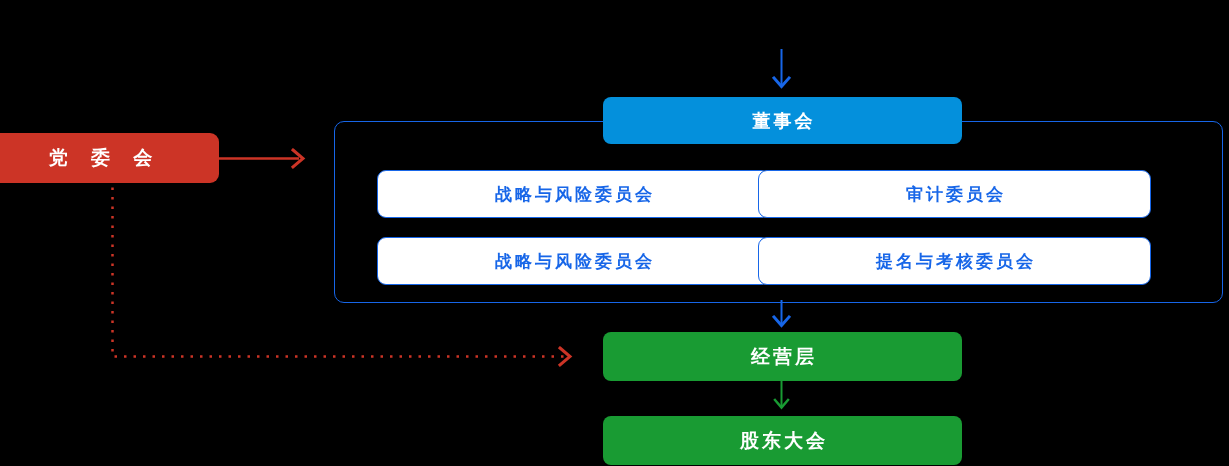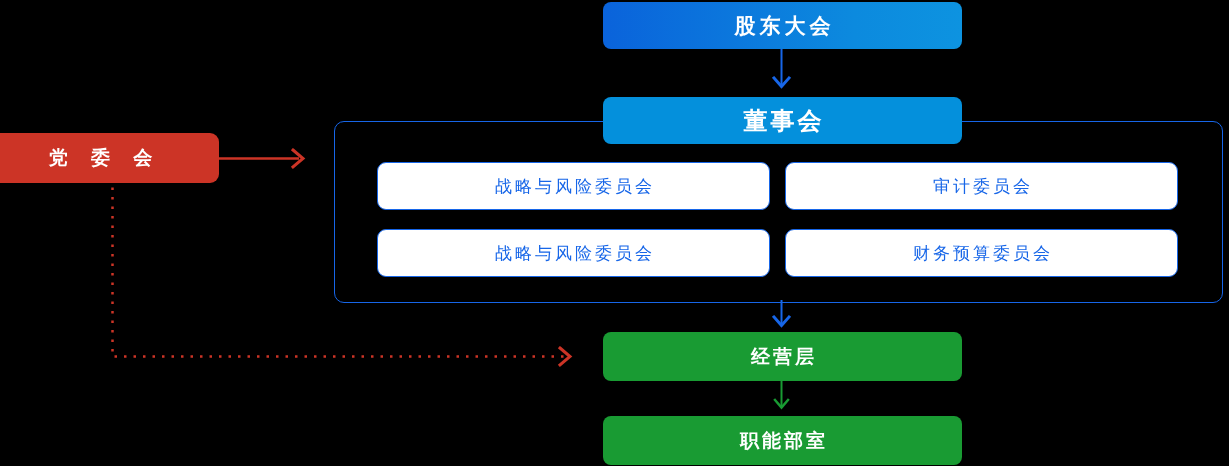--- a/index.html
+++ b/index.html
@@ -42,21 +42,21 @@
   }
 
   
   .node-board {
     left: 603px;
     top: 97px;
     width: 359px;
     height: 47px;
     background: #0490dc;
     color: #ffffff;
-    font-size: 24px;
+    font-size: 18px;
     letter-spacing: 3px;
     text-indent: 3px;
     z-index: 5;
   }
 
   
   .node-party {
     left: -18px;
     top: 133px;
     width: 237px;
@@ -106,30 +106,31 @@
     display: flex;
     align-items: center;
     justify-content: center;
     width: 393px;
     height: 48px;
     background: #ffffff;
     border: 1px solid #1766e8;
     border-radius: 9px;
     color: #1766e8;
     font-size: 17px;
-    font-weight: normal;
+    font-weight: bold;
     letter-spacing: 3px;
     text-indent: 3px;
     white-space: nowrap;
     z-index: 6;
+    margin-top: 8px;
   }
   .cm-r0 { top: 162px; }
   .cm-r1 { top: 229px; }
   .cm-c0 { left: 377px; }
-  .cm-c1 { left: 785px; }
+  .cm-c1 { left: 758px; }
 
   
   .conn {
     position: absolute;
     z-index: 3;
   }
   .conn svg { display: block; }
 </style>
 </head>
 <body>
@@ -166,31 +167,30 @@
 
   <div class="conn" style="left:100px; top:178px; width:490px; height:195px;">
     <svg width="490" height="195" viewBox="0 0 490 195">
       <polyline points="12.5,0 12.5,178.5 466,178.5" fill="none" stroke="#cc3426" stroke-width="2.5" stroke-dasharray="2.5 7" stroke-linecap="butt"></polyline>
       <polyline points="460,170 470,178.5 460,187" fill="none" stroke="#cc3426" stroke-width="3" stroke-linecap="square"></polyline>
     </svg>
   </div>
 
   <div class="committee-box"></div>
 
-  <div class="node node-shareholders">股东大会</div>
 
   <div class="node node-board">董事会</div>
 
   <div class="node node-party">党  委  会</div>
 
   <div class="node node-green">经营层</div>
 
-  <div class="node node-green node-departments">职能部室</div>
+  <div class="node node-green node-departments">股东大会</div>
 
   <div class="committee cm-r0 cm-c0">战略与风险委员会</div>
 
   <div class="committee cm-r0 cm-c1">审计委员会</div>
 
   <div class="committee cm-r1 cm-c0">战略与风险委员会</div>
 
-  <div class="committee cm-r1 cm-c1">财务预算委员会</div>
+  <div class="committee cm-r1 cm-c1">提名与考核委员会</div>
 
 </div>
 
 </body></html>

